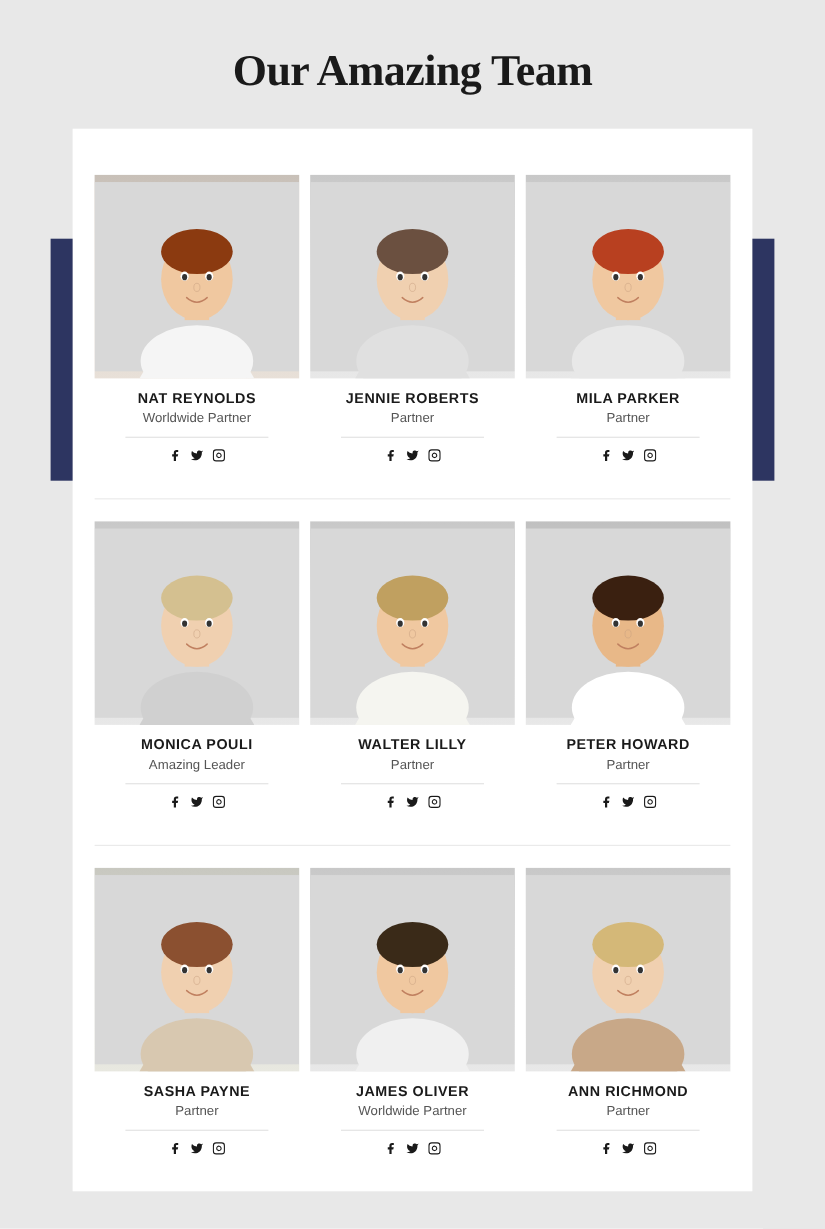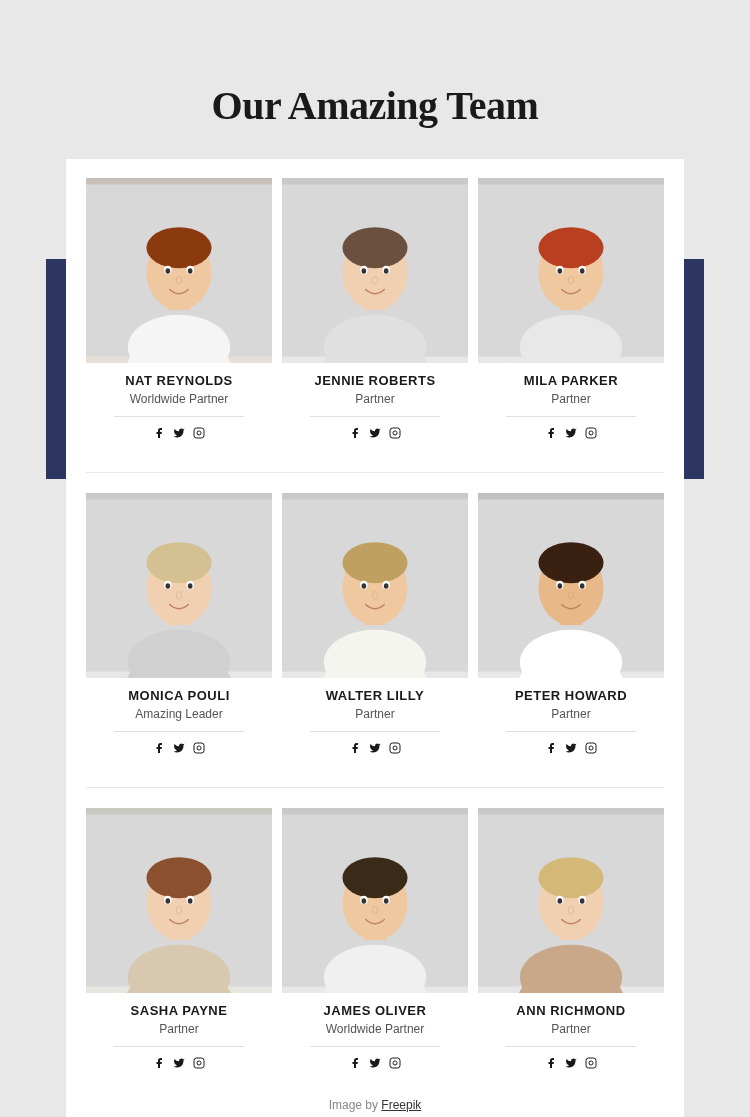--- a/index.html
+++ b/index.html
@@ -15,26 +15,25 @@
     }
 
     .page-title {
       font-size: 40px;
       font-weight: 900;
       color: #1a1a1a;
       text-align: center;
       margin-bottom: 30px;
       font-family: Georgia, serif;
       letter-spacing: -0.5px;
-      margin-top: 42px;
     }
 
     .card-container {
       background: #ffffff;
-      padding: 19px 20px 20px;
+      padding: 42px 20px 20px;
       width: 618px;
       position: relative;
     }
 
     
     .card-container::before {
       content: '';
       position: absolute;
       left: -20px;
       top: 100px;
@@ -515,16 +514,13 @@
               <path d="M23 3a10.9 10.9 0 0 1-3.14 1.53 4.48 4.48 0 0 0-7.86 3v1A10.66 10.66 0 0 1 3 4s-4 9 5 13a11.64 11.64 0 0 1-7 2c9 5 20 0 20-11.5a4.5 4.5 0 0 0-.08-.83A7.72 7.72 0 0 0 23 3z"></path>
             </svg></span>
           <span class="social-icon"><svg width="12" height="12" viewBox="0 0 24 24" fill="none" stroke="currentColor" stroke-width="2">
               <rect x="2" y="2" width="20" height="20" rx="5" ry="5"></rect>
               <path d="M16 11.37A4 4 0 1 1 12.63 8 4 4 0 0 1 16 11.37z"></path>
               <line x1="17.5" y1="6.5" x2="17.51" y2="6.5"></line>
             </svg></span>
         </div>
       </div>
     </div>
-  <div class="footer-credit">
-    <span>Image by </span><a href="#" id="freepik-link">Freepik</a>
-  </div>
 </div>
 
 </body></html>

